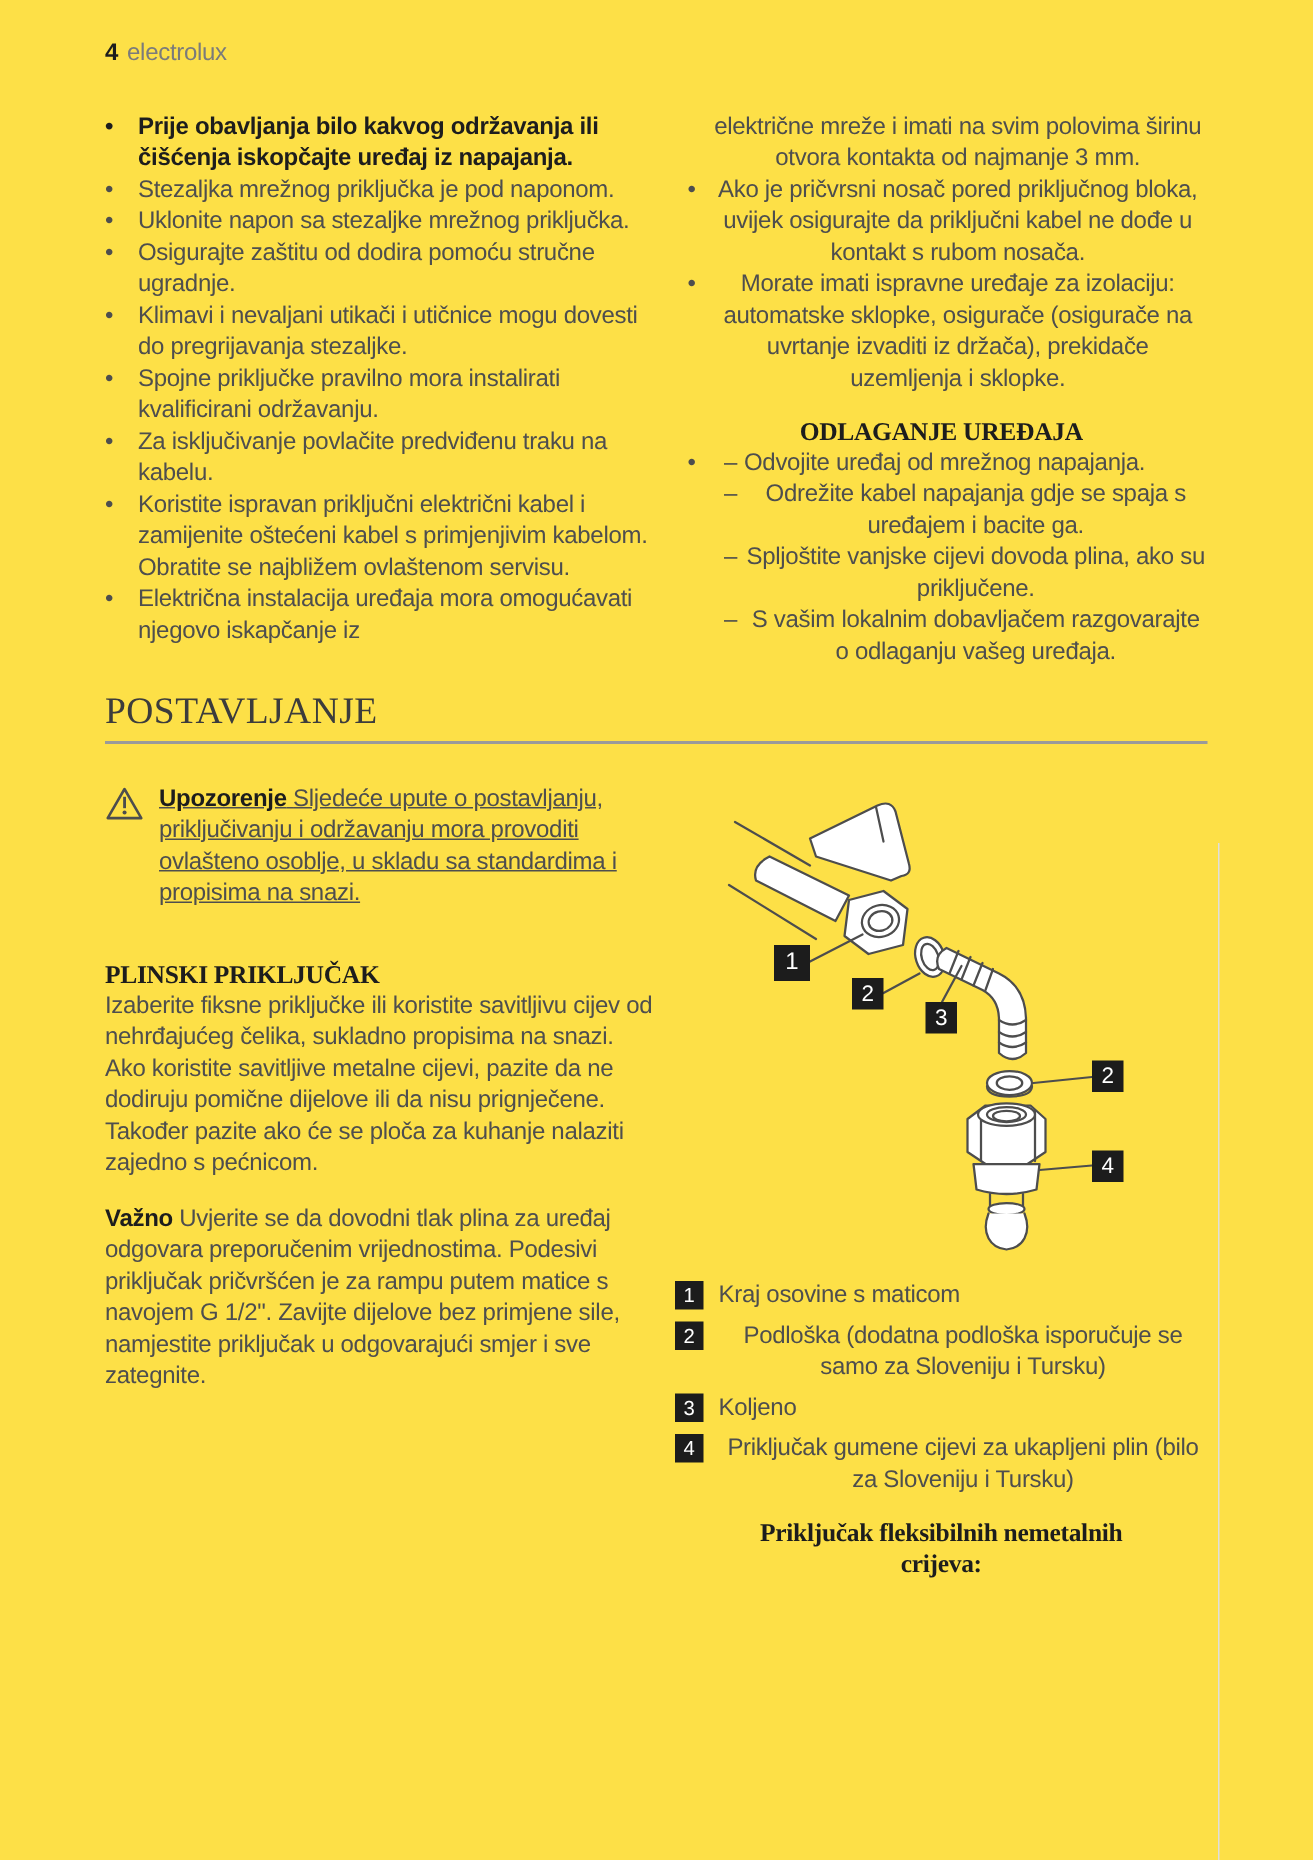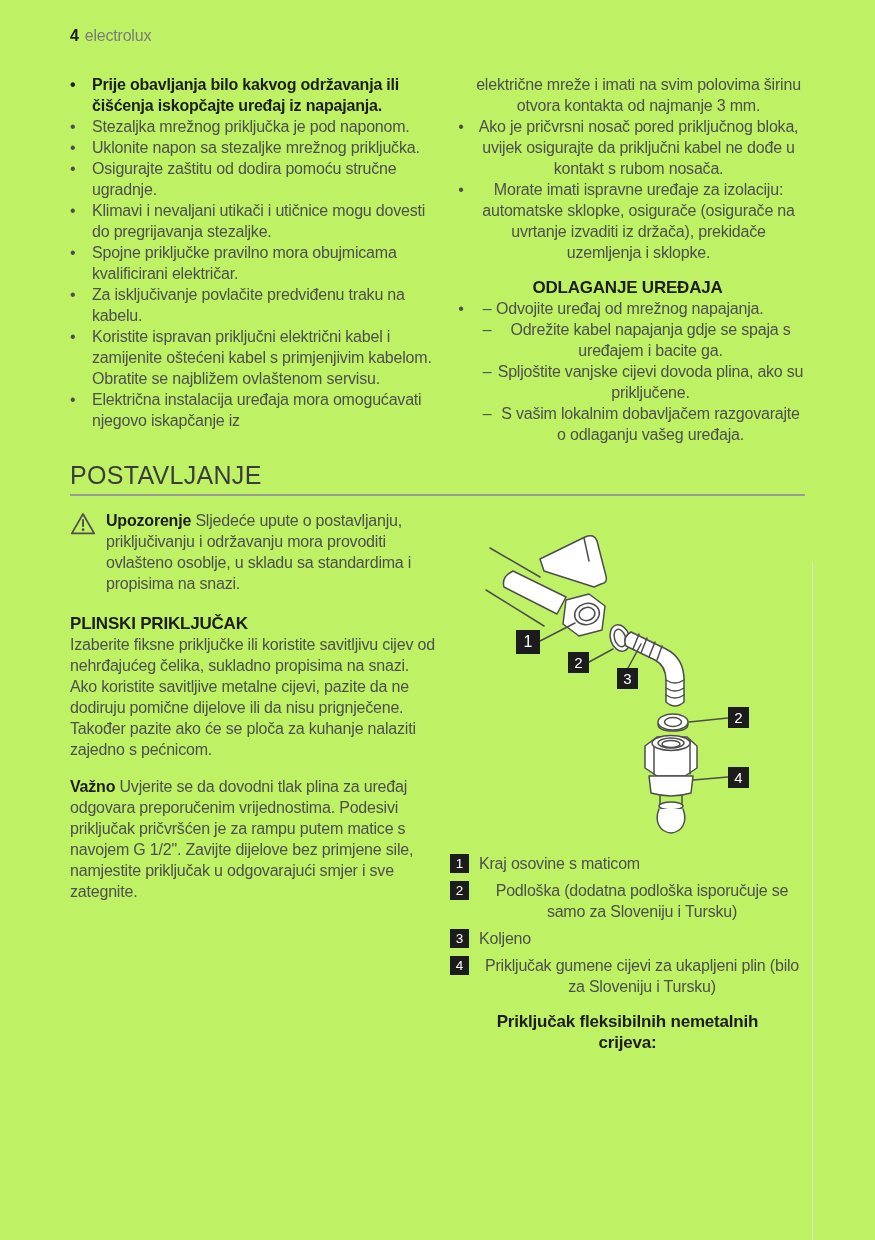--- a/index.html
+++ b/index.html
@@ -1,19 +1,19 @@
 <!DOCTYPE html>
 <html lang="hr"><head>
 <meta charset="utf-8">
 <style>
   html,body{margin:0;padding:0;background:#ffffff;}
   .page{
     position:relative;
     width:875px;height:1240px;
-    background:#bef264;
+    background:#fde047;
     font-family:"Liberation Sans","DejaVu Sans",sans-serif;
     color:#4e4e4e;
     box-sizing:border-box;
     padding:26px 70px 0 70px;
     overflow:hidden;
     letter-spacing:-0.2px;
   }
   .t{white-space:pre-line;}
   
   .hdr{margin-bottom:28px;font-size:16px;line-height:20px;}
@@ -27,29 +27,29 @@
   ul{list-style:none;margin:0;padding:0;}
   .bullets>li{display:flex;font-size:16px;line-height:21px;}
   .bullets .mk{flex:0 0 22px;}
   .bullets .tw{flex:1 1 auto;}
   .bullets>li.boldlead{font-weight:bold;color:#1d1d1d;}
   .dashes{margin:0;}
   .dashes>li{display:flex;font-size:16px;line-height:21px;margin-left:6px;}
   .dashes .mk{flex:0 0 18px;}
   .cont{margin:0 0 0 22px;font-size:16px;line-height:21px;}
   
-  .subhead{font-size:17px;line-height:21px;font-weight:bold;color:#1d1d1d;margin:14px 0 0 0;}
-  .h1{font-size:25px;line-height:28px;font-weight:400;color:#3c3c3c;margin:16px 0 0 0;letter-spacing:0.3px;}
+  .subhead{font-size:17px;line-height:21px;font-weight:bold;color:#1d1d1d;margin:14px 0 0 0;font-family:Liberation Serif, serif;}
+  .h1{font-size:25px;line-height:28px;font-weight:400;color:#3c3c3c;margin:16px 0 0 0;letter-spacing:0.3px;font-family:Liberation Serif, serif;}
   .rule{height:2px;background:#9a9a9a;border:none;margin:5px 0 0 0;}
   .install{margin-top:12px;}
   .body{font-size:16px;line-height:21px;margin:0;}
   .important{margin-top:16px;}
   strong{color:#1d1d1d;}
   
-  .warning{display:flex;gap:10px;margin-top:2px;}
+  .warning{display:flex;gap:10px;margin-top:14px;text-decoration:underline;}
   .wicon{flex:0 0 26px;padding-top:2px;}
   .wtext{margin:0;font-size:16px;line-height:21px;}
   
   .figure{position:relative;width:340px;height:315px;margin:22px 0 0 30px;}
   .figlabel{
     position:absolute;background:#1c1c1c;color:#ffffff;
     display:flex;align-items:center;justify-content:center;
     font-size:15px;line-height:1;letter-spacing:0;
   }
   
@@ -95,21 +95,21 @@
         <li>
             <span class="mk">•</span>
             <span class="t">Osigurajte zaštitu od dodira pomoću stručne ugradnje.</span>
           </li>
         <li>
             <span class="mk">•</span>
             <span class="t">Klimavi i nevaljani utikači i utičnice mogu dovesti do pregrijavanja stezaljke.</span>
           </li>
         <li>
             <span class="mk">•</span>
-            <span class="t">Spojne priključke pravilno mora obujmicama kvalificirani električar.</span>
+            <span class="t">Spojne priključke pravilno mora instalirati kvalificirani održavanju.</span>
           </li>
         <li>
             <span class="mk">•</span>
             <span class="t">Za isključivanje povlačite predviđenu traku na kabelu.</span>
           </li>
         <li>
             <span class="mk">•</span>
             <span class="t">Koristite ispravan priključni električni kabel i zamijenite oštećeni kabel s primjenjivim kabelom. Obratite se najbližem ovlaštenom servisu.</span>
           </li>
         <li>
@@ -169,21 +169,21 @@
         <span class="wicon">
           <svg width="26" height="24" viewBox="0 0 26 24" aria-hidden="true">
             <path d="M13,2 L24.2,21.4 L1.8,21.4 Z" fill="none" stroke="#4d4d4d" stroke-width="1.7" stroke-linejoin="round"></path>
             <rect x="12.1" y="7.2" width="1.9" height="7.6" fill="#4d4d4d"></rect>
             <circle cx="13.05" cy="17.7" r="1.35" fill="#4d4d4d"></circle>
           </svg>
         </span>
         <p class="wtext"><strong>Upozorenje</strong> <span class="t">Sljedeće upute o postavljanju, priključivanju i održavanju mora provoditi ovlašteno osoblje, u skladu sa standardima i propisima na snazi.</span></p>
       </div>
 
-      <h2 class="subhead" style="margin-top:19px">PLINSKI PRIKLJUČAK</h2>
+      <h2 class="subhead" style="margin-top:33px">PLINSKI PRIKLJUČAK</h2>
       <p class="body t">Izaberite fiksne priključke ili koristite savitljivu cijev od nehrđajućeg čelika, sukladno propisima na snazi. Ako koristite savitljive metalne cijevi, pazite da ne dodiruju pomične dijelove ili da nisu prignječene. Također pazite ako će se ploča za kuhanje nalaziti zajedno s pećnicom.</p>
 
       <p class="body important"><strong>Važno</strong> <span class="t">Uvjerite se da dovodni tlak plina za uređaj odgovara preporučenim vrijednostima. Podesivi priključak pričvršćen je za rampu putem matice s navojem G 1/2". Zavijte dijelove bez primjene sile, namjestite priključak u odgovarajući smjer i sve zategnite.</span></p>
     </div>
 
     <div class="colR">
 
       <div class="figure">
         <svg width="340" height="315" viewBox="0 0 340 315" aria-hidden="true">
           <g fill="none" stroke="#4d4d4d" stroke-width="1.5" stroke-linejoin="round" stroke-linecap="round">

